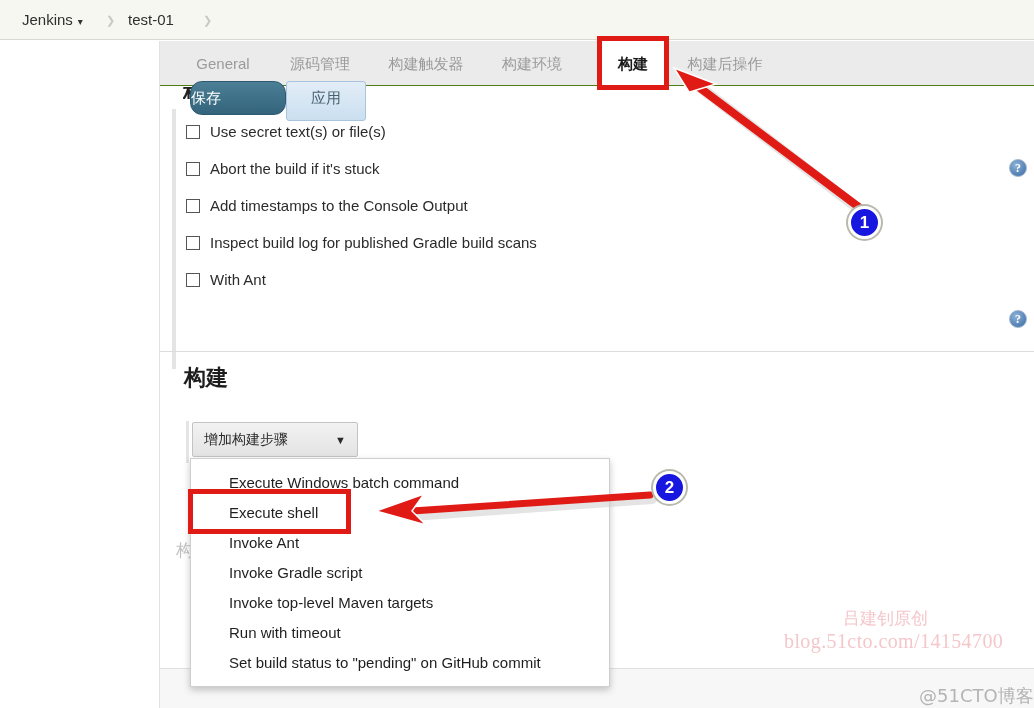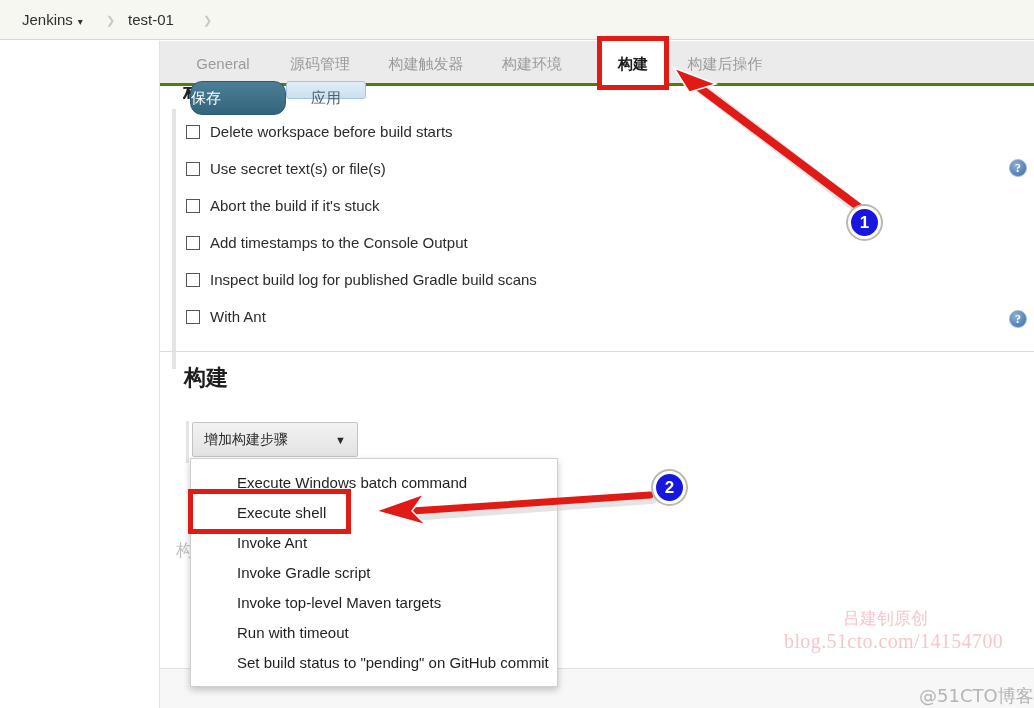--- a/index.html
+++ b/index.html
@@ -68,21 +68,21 @@
     background: #ffffff;
     overflow: hidden;
   }
 
   
   #config-tabbar {
     position: absolute;
     left: 0; top: 0;
     width: 874px; height: 45px;
     background: #ebebeb;
-    border-bottom: 3px solid #4d7c0f;
+    border-bottom: 1px solid #4d7c0f;
     box-sizing: border-box;
   }
   .config-tab {
     position: absolute;
     top: 0;
     height: 45px;
     line-height: 45px;
     font-size: 15px;
     color: #9b9b9b;
     text-align: center;
@@ -196,26 +196,26 @@
   }
   #add-build-step-button .caret {
     font-size: 11px;
     color: #2a2a2a;
   }
 
   
   #step-dropdown {
     position: absolute;
     left: 30px; top: 417px;
-    width: 368px;
+    width: 420px;
     background: #ffffff;
     border: 1px solid #cfcfcf;
     box-shadow: 0 3px 7px rgba(0,0,0,0.22);
     box-sizing: border-box;
-    padding: 9px 0 8px 16px;
+    padding: 9px 0 8px 8px;
     z-index: 30;
   }
   .dropdown-item {
     height: 30px;
     line-height: 30px;
     padding-left: 30px;
     font-size: 15px;
     color: #1f1f1f;
     white-space: nowrap;
     cursor: pointer;
@@ -250,21 +250,21 @@
     box-sizing: border-box;
     color: #ffffff;
     font-size: 15px;
     line-height: 32px;
     text-align: left;
     cursor: pointer;
   }
   #btn-apply {
     position: absolute;
     left: 126px; top: 40px;
-    width: 80px; height: 18px;
+    width: 80px; height: 40px;
     background: linear-gradient(#e2edf7, #cbdff0);
     border: 1px solid #a9c4de;
     border-radius: 3px;
     box-sizing: border-box;
     color: #4a6272;
     font-size: 15px;
     line-height: 32px;
     text-align: center;
     cursor: pointer;
   }
@@ -350,24 +350,20 @@
       <div class="config-tab" style="left: 209px; width: 114px;">构建触发器</div>
       <div class="config-tab" style="left: 324px; width: 96px;">构建环境</div>
       <div class="config-tab active" style="left: 441px; width: 64px;">构建</div>
       <div class="config-tab" style="left: 508px; width: 114px;">构建后操作</div>
     </div>
 
   <div id="clipped-heading">构建环境</div>
 
   <div id="env-checkbox-rail"></div>
   <div id="env-checkboxes">
-      <div class="cb-row">
-        <span class="cb-box"></span>
-        <span class="cb-label">Delete workspace before build starts</span>
-      </div>
       <div class="cb-row">
         <span class="cb-box"></span>
         <span class="cb-label">Use secret text(s) or file(s)</span>
       </div>
       <div class="cb-row">
         <span class="cb-box"></span>
         <span class="cb-label">Abort the build if it's stuck</span>
       </div>
       <div class="cb-row">
         <span class="cb-box"></span>

